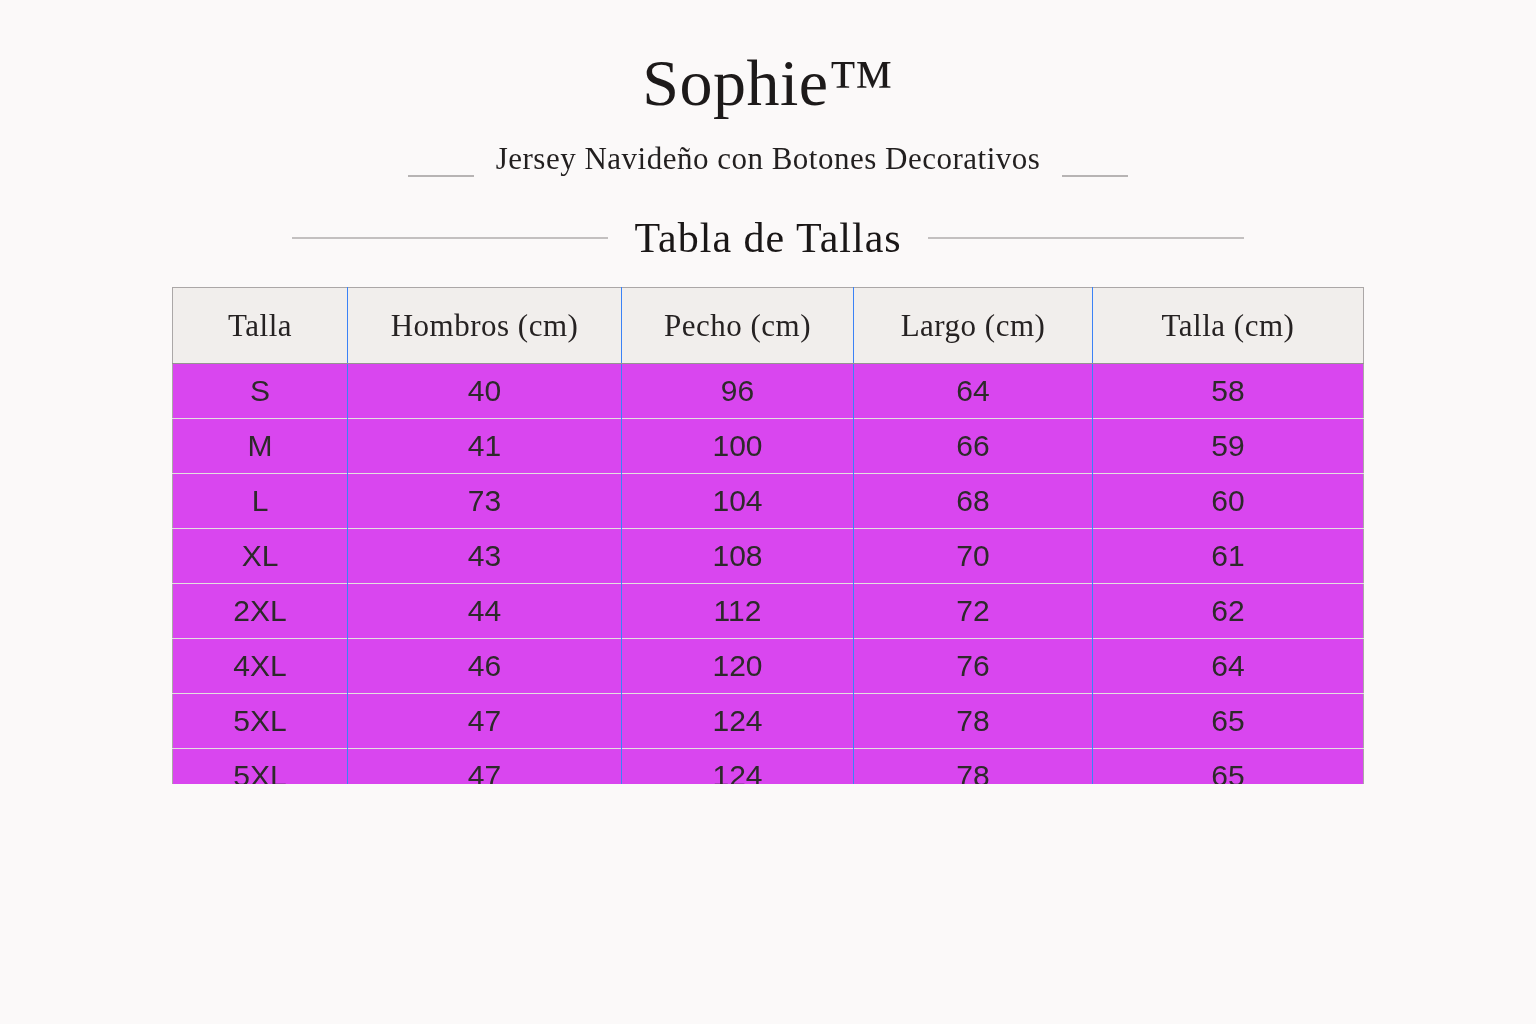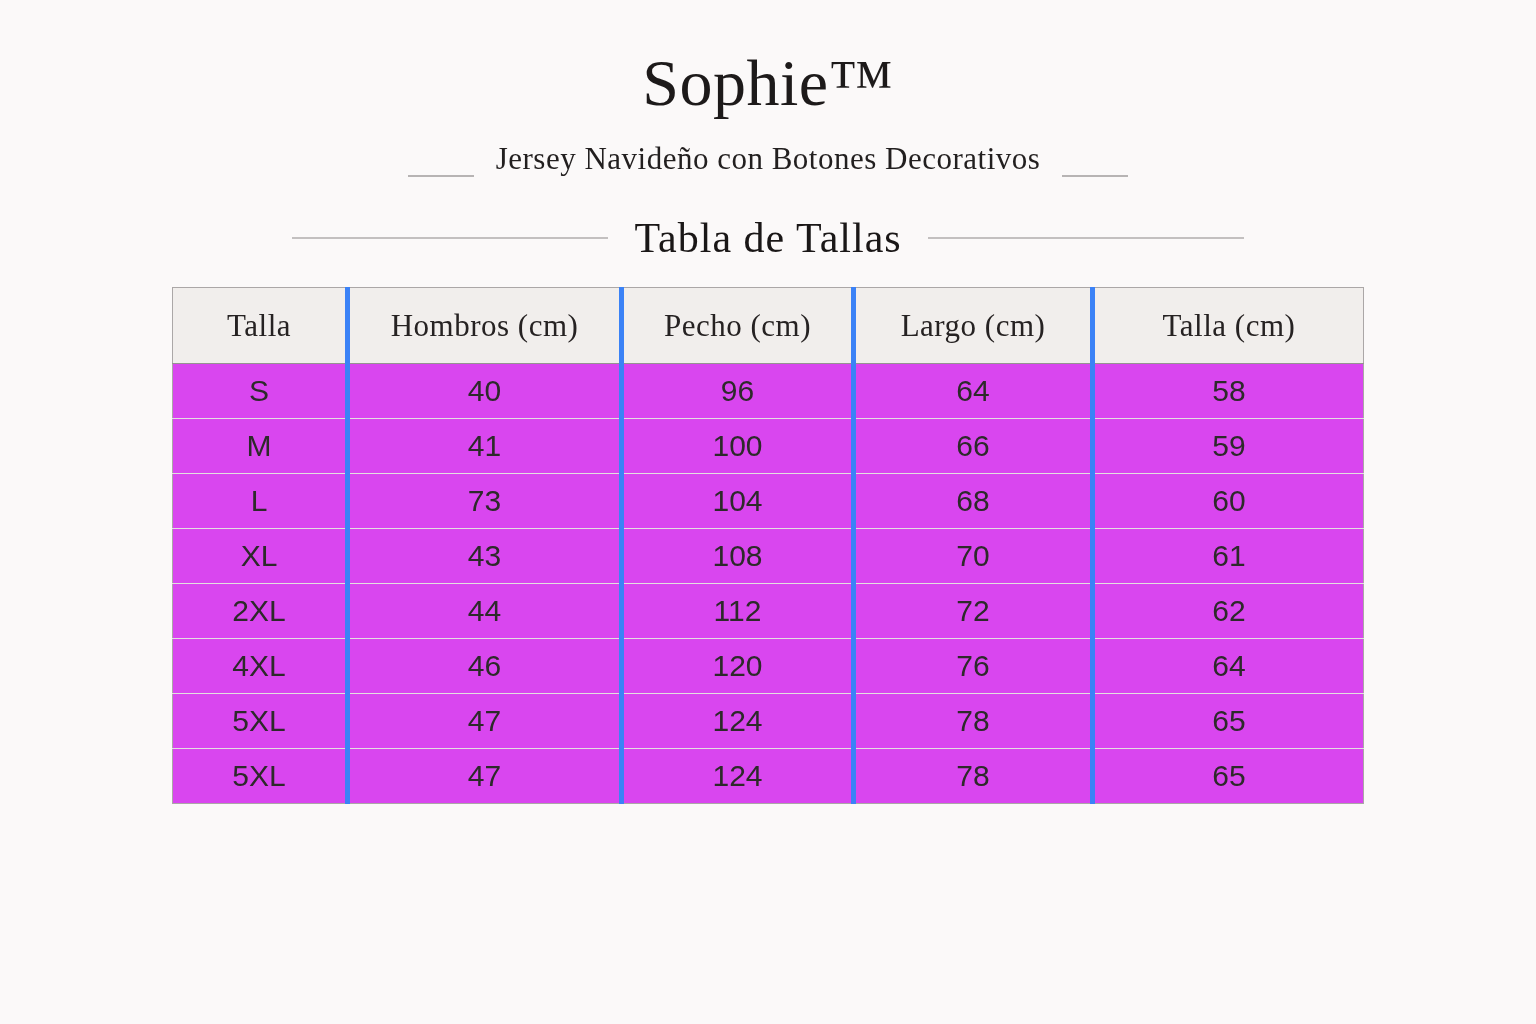--- a/index.html
+++ b/index.html
@@ -3,21 +3,21 @@
 <meta charset="utf-8">
 <style>
   html, body {
     margin: 0;
     padding: 0;
     background: #fbf9f9;
   }
   .page {
     position: relative;
     width: 1536px;
-    height: 1024px;
+    height: 784px;
     background: #fbf9f9;
     font-family: "Liberation Serif", serif;
     overflow: hidden;
   }
 
   
   .brand-title {
     position: absolute;
     top: 48px;
     left: 0;
@@ -99,21 +99,21 @@
     font-family: "Liberation Serif", serif;
     font-size: 31px;
     letter-spacing: 0.5px;
     color: #262222;
     text-align: center;
     vertical-align: middle;
     border-bottom: 1px solid #969292;
   }
   .size-table th + th,
   .size-table td + td {
-    border-left: 5px solid #3b82f6;
+    border-left: 1px solid #3b82f6;
   }
   .size-table td {
     height: 52px;
     text-align: center;
     vertical-align: middle;
     font-family: "Liberation Sans", sans-serif;
     font-size: 30px;
     color: #2d2a2a;
   }
   .size-table tbody tr + tr td {

